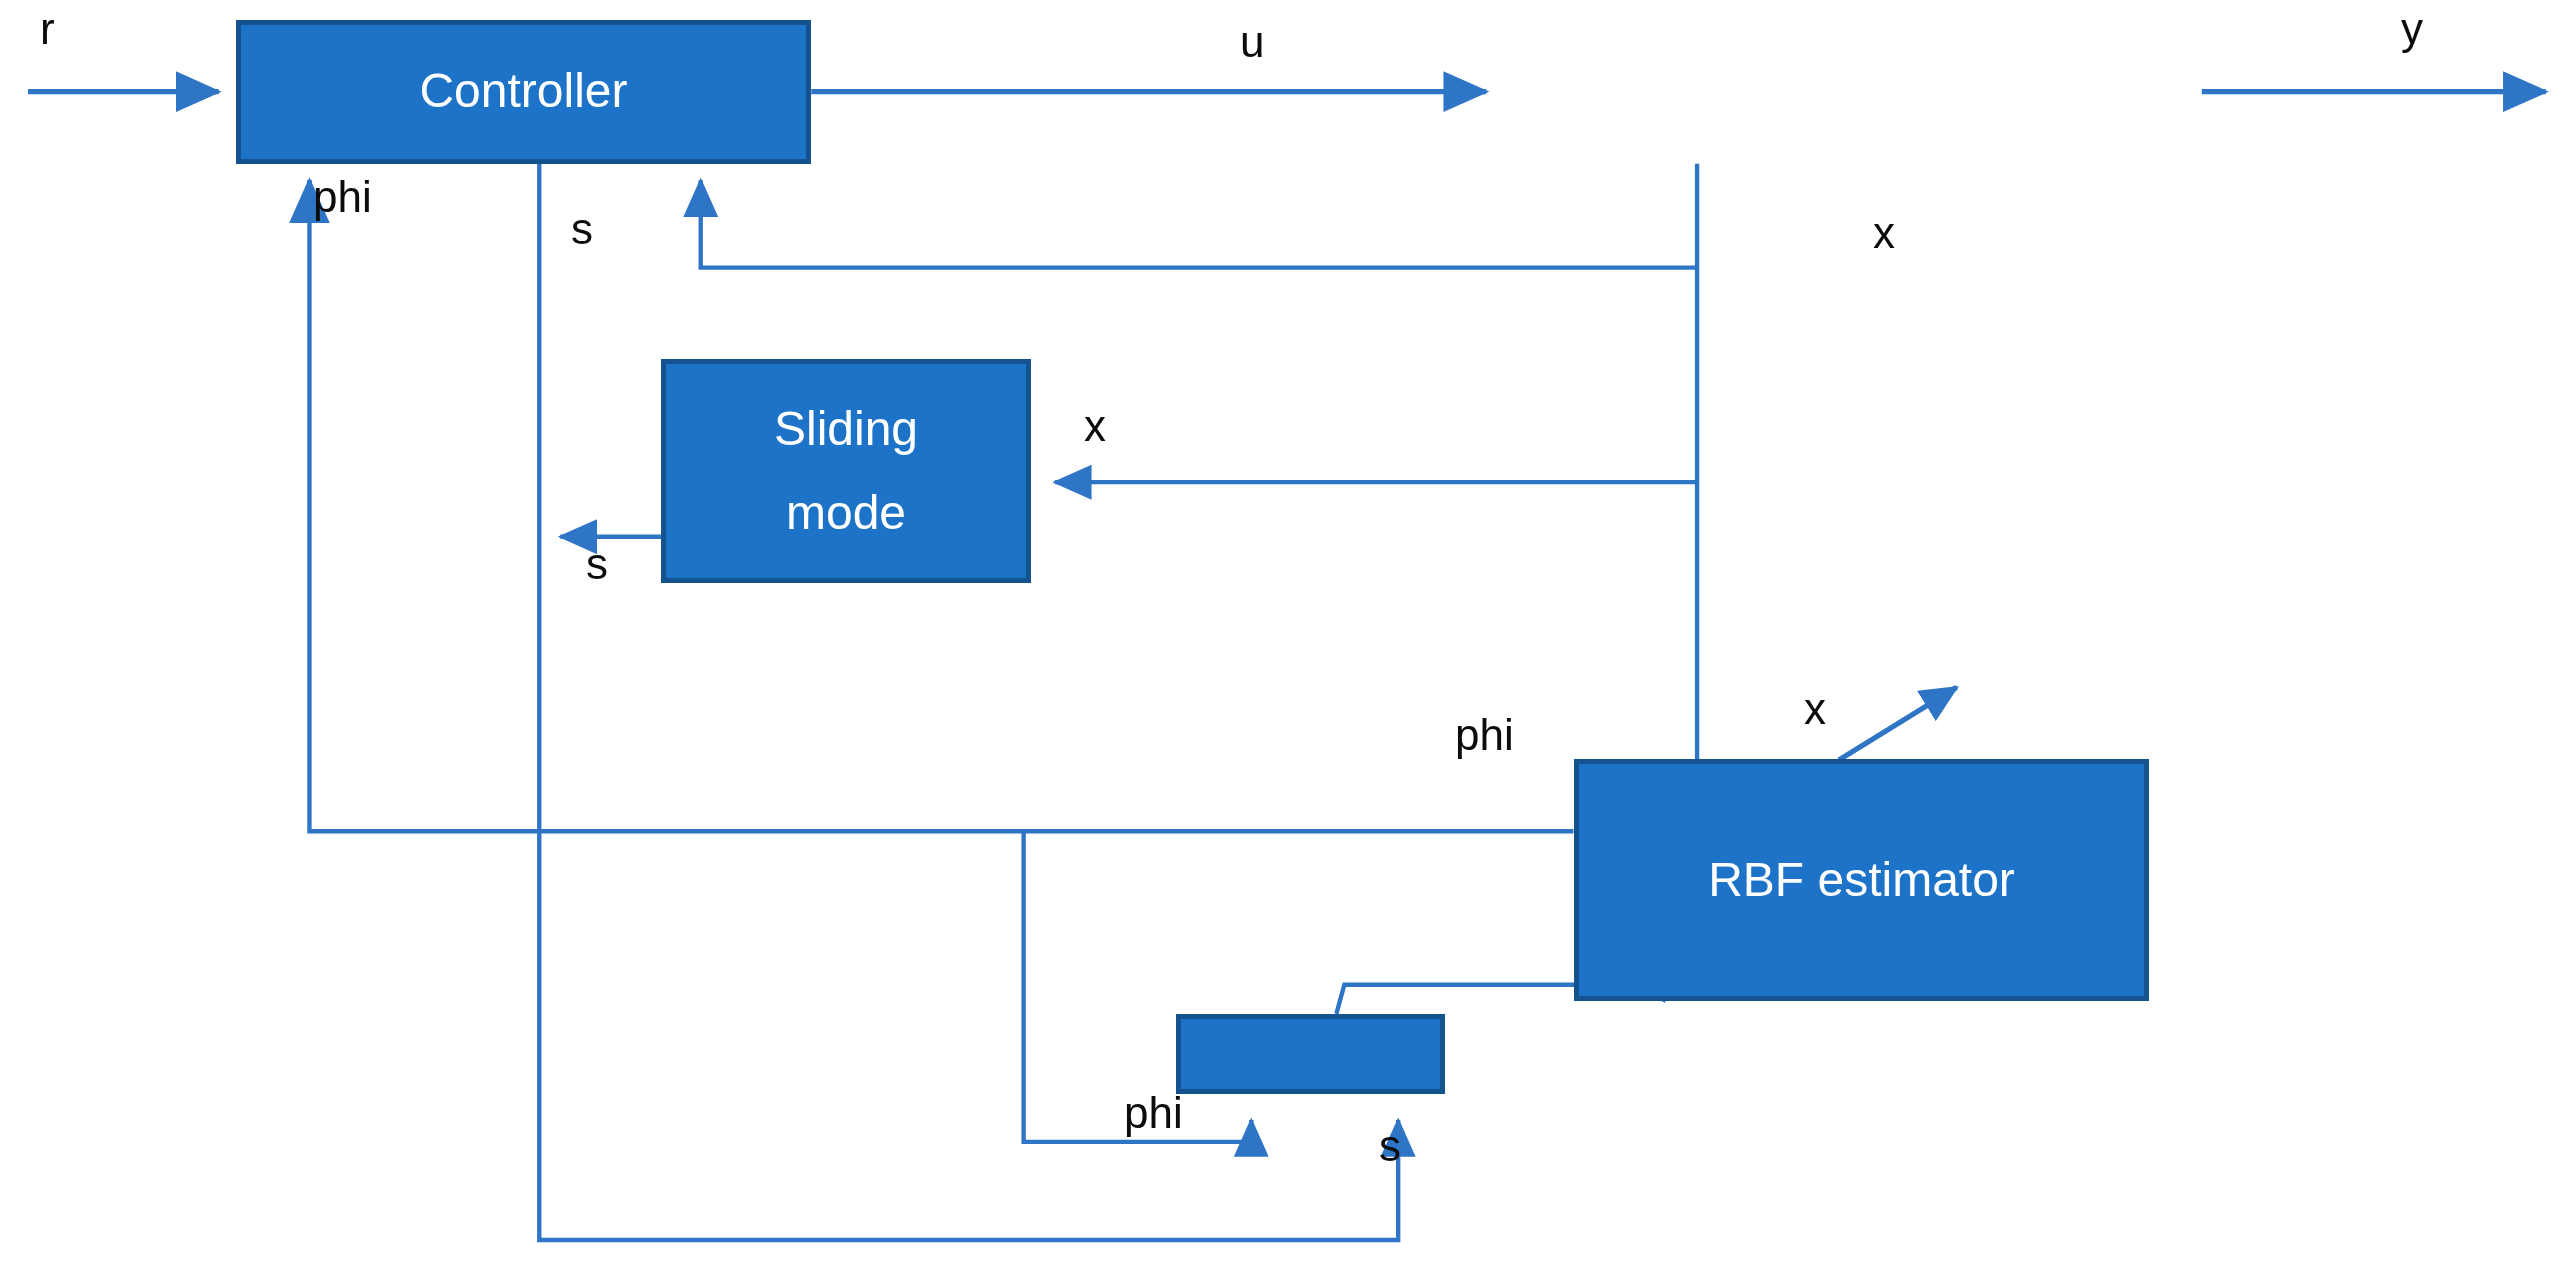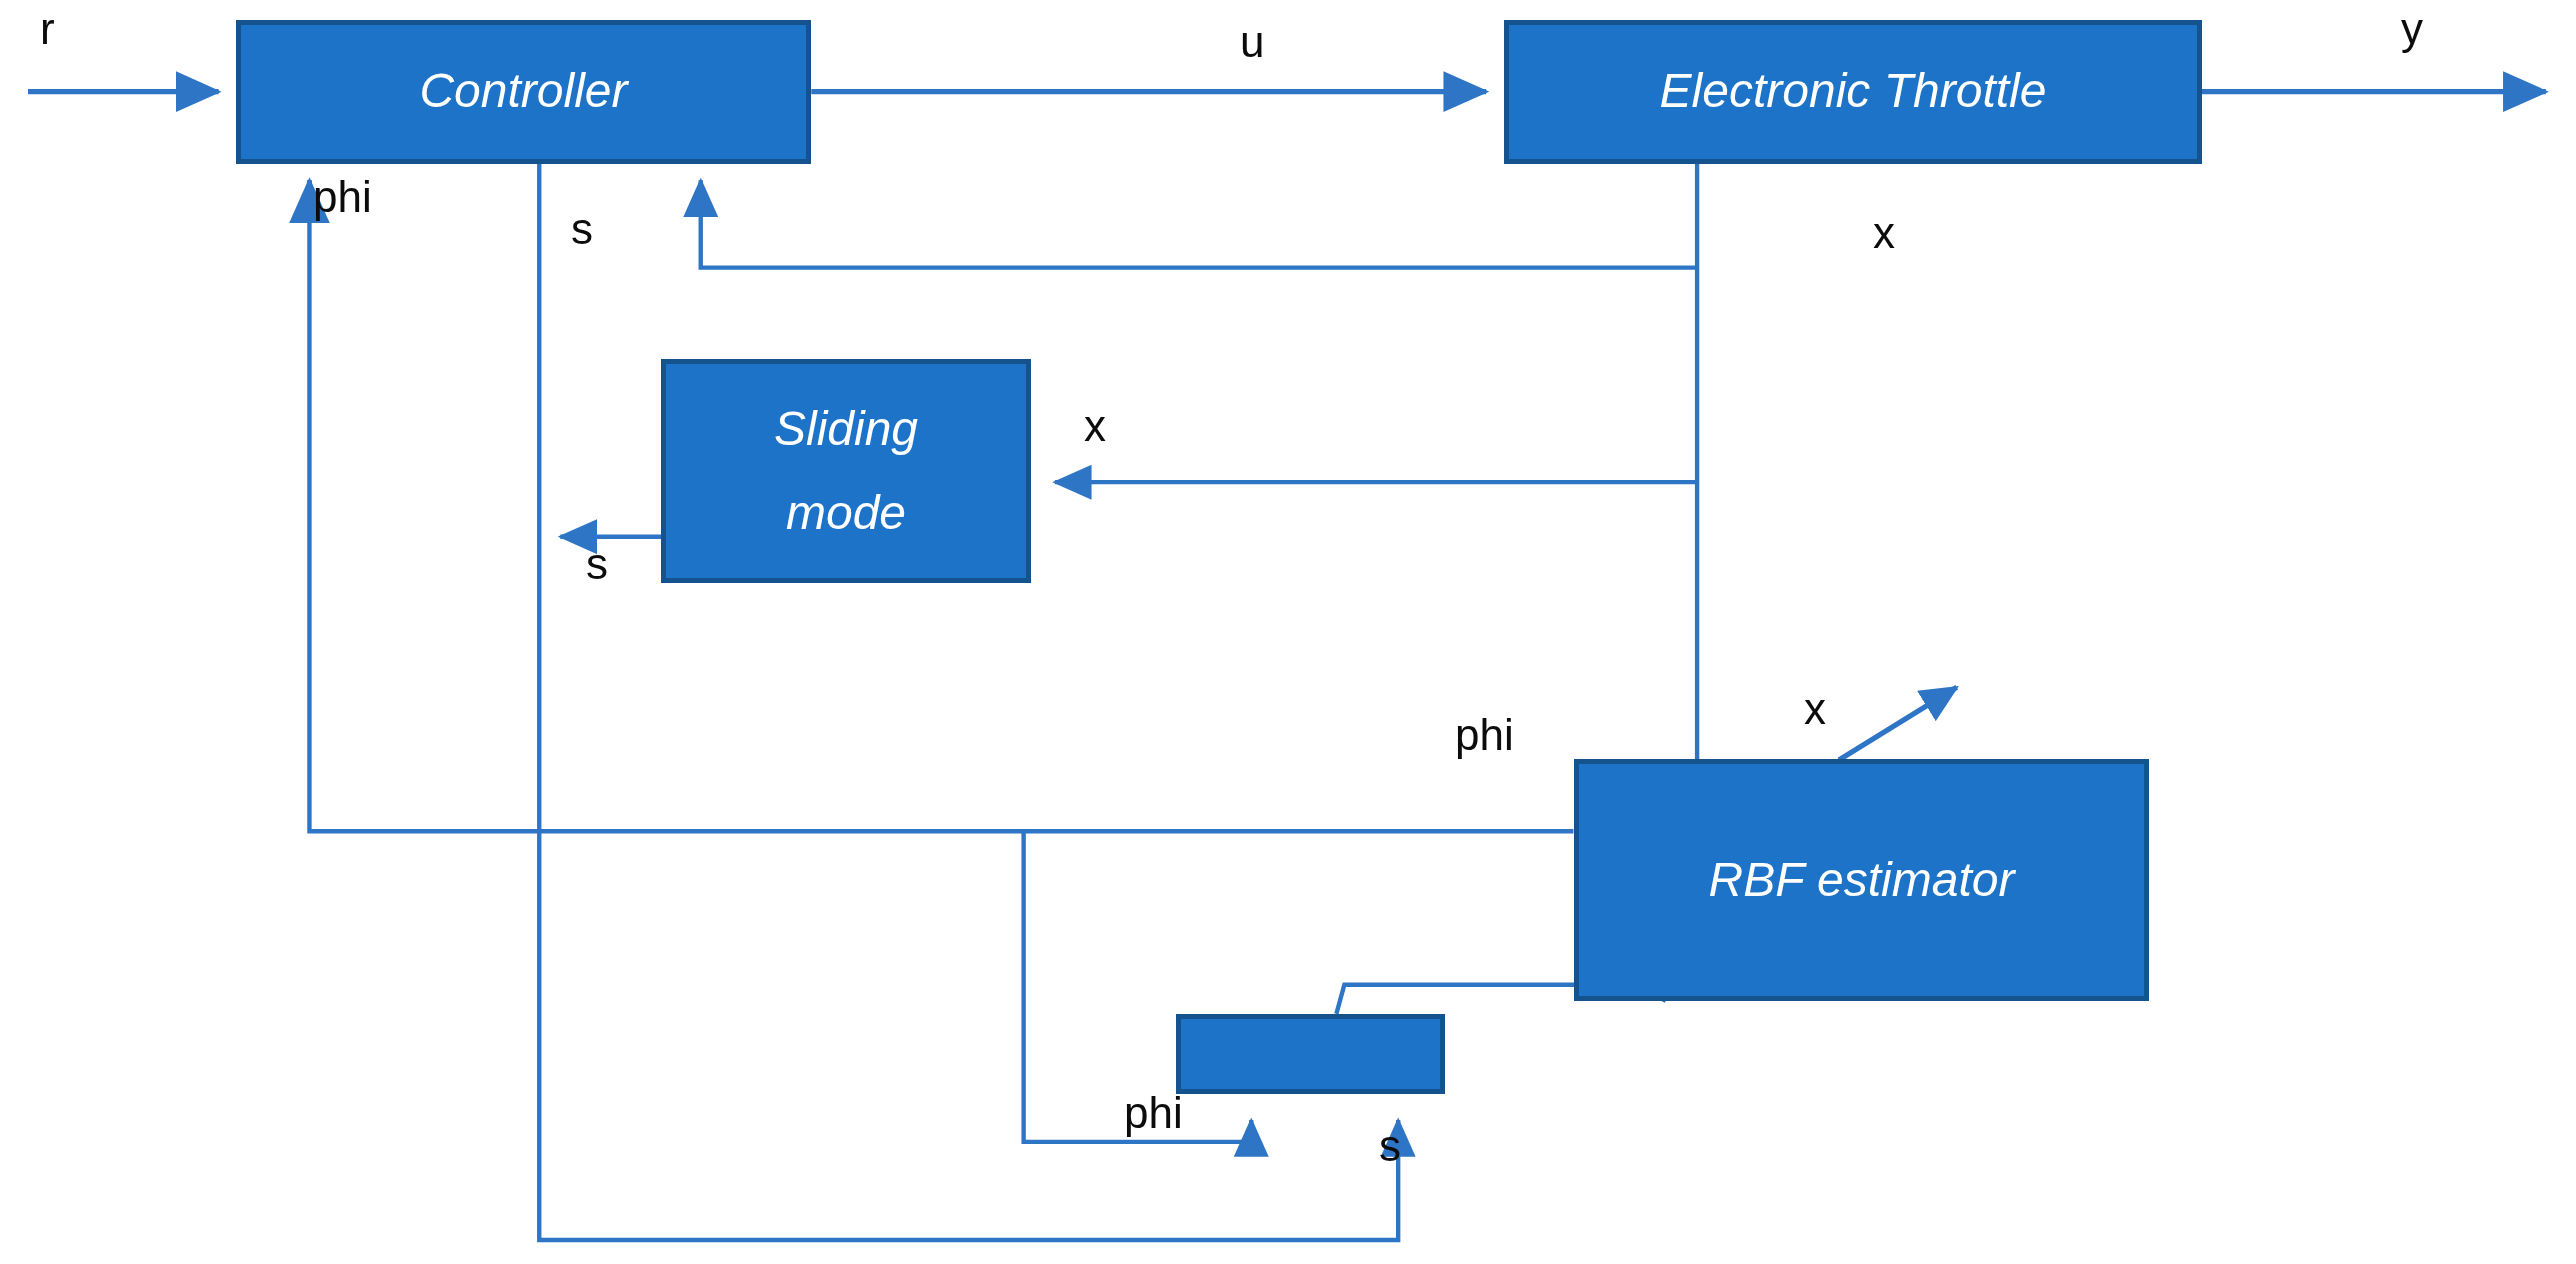--- a/index.html
+++ b/index.html
@@ -2,21 +2,21 @@
 <html style="font-size:11.6px"><head>
 <meta charset="utf-8">
 <style>
   html,body{margin:0;padding:0;background:#ffffff;}
   body{width:2576px;height:1264px;font-family:"Liberation Sans",sans-serif;overflow:hidden;}
   #diagram-root{position:relative;width:2576px;height:1264px;background:#fff;}
   svg#wires{position:absolute;left:0;top:0;width:2576px;height:1264px;}
   .blk{position:absolute;box-sizing:border-box;display:flex;align-items:center;justify-content:center;
        background:#1C73C8;border:5.1px solid #15538F;color:#ffffff;text-align:center;line-height:1.18;
        font-family:"Liberation Sans",sans-serif;font-weight:400;}
-  .blk .txt{display:block;width:100%;padding:0 11px;font-style:italic;}
+  .blk .txt{display:block;width:100%;padding:0 11px;}
   .lbl{position:absolute;color:#0c0c0c;font-family:"Liberation Sans",sans-serif;
        font-size:44px;line-height:1;white-space:nowrap;}
 </style>
 </head>
 <body>
 
 <div id="diagram-root">
 
   <svg id="wires" viewBox="0 0 3541 1738">
     <defs>
@@ -53,23 +53,20 @@
       <path stroke-width="6" d="M 1837,1394 L 1848,1354 L 2245,1354 L 2290,1376"></path>
 
       <path stroke-width="7" d="M 2528,1045 L 2690,945" marker-end="url(#ah-big)"></path>
     </g>
   </svg>
 
   <div class="blk" style="left:236px;top:19.6px;width:575px;height:144px;font-size:48px;">
     <span class="txt">Controller</span>
   </div>
 
-  <div class="blk" style="left:1504px;top:19.6px;width:698px;height:144px;font-size:48px;">
-    <span class="txt">Electronic Throttle</span>
-  </div>
 
   <div class="blk" style="left:661px;top:359px;width:370px;height:224px;font-size:48px;white-space:pre-line;">
     <span class="txt" style="white-space:pre-line;line-height:1.75;">Sliding
 mode</span>
   </div>
 
   <div class="blk" style="left:1574px;top:759px;width:575px;height:242px;font-size:48px;">
     <span class="txt">RBF estimator</span>
   </div>
 

